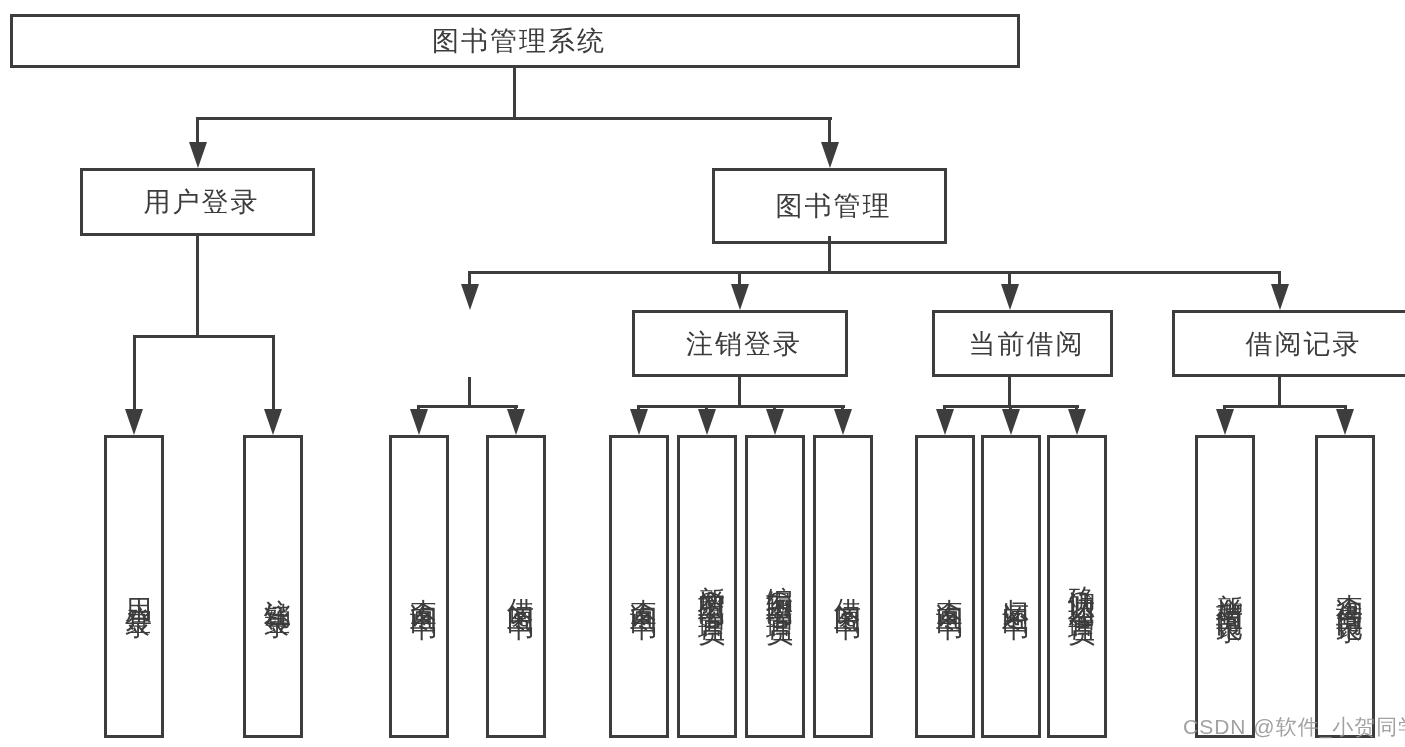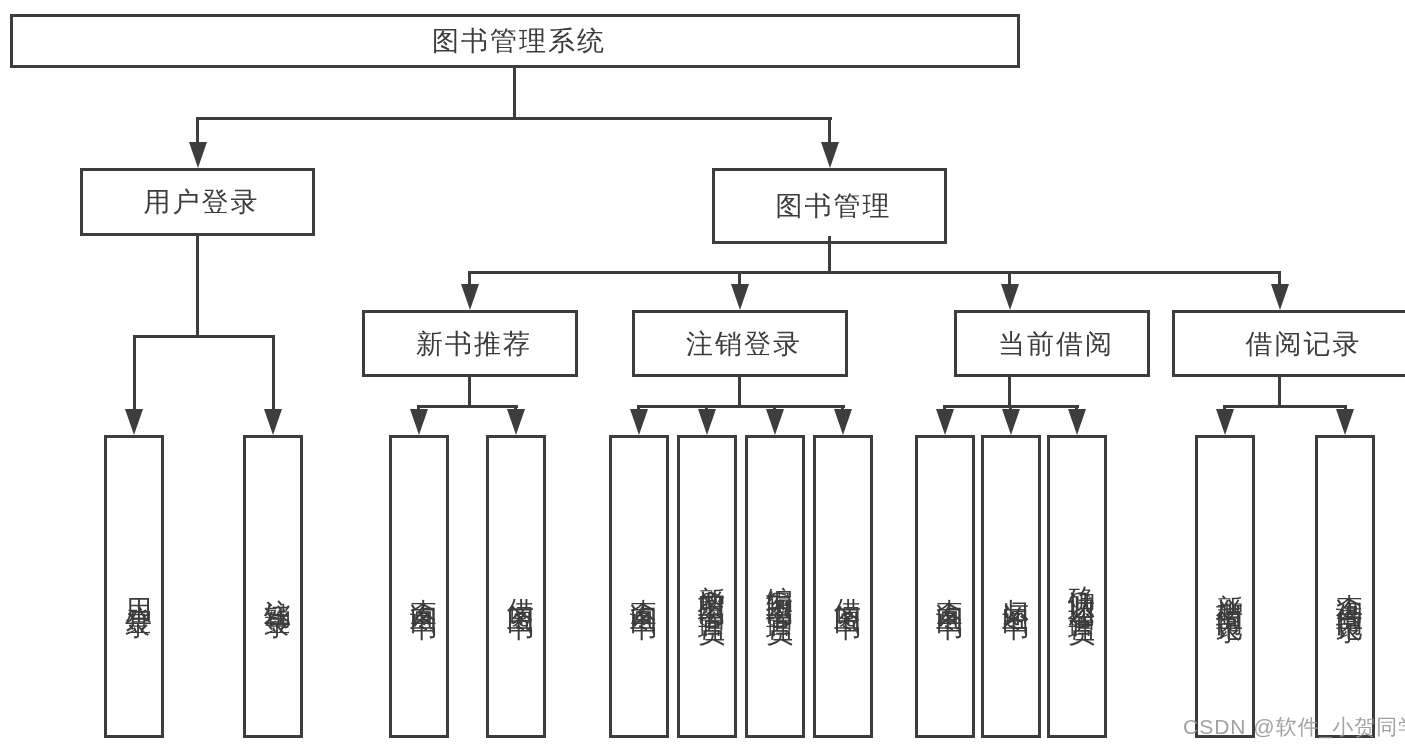--- a/index.html
+++ b/index.html
@@ -38,27 +38,24 @@
     <span class="lbl">图书管理系统</span>
   </div>
 
   <div class="box" style="left:80px;top:168px;width:235px;height:68px">
     <span class="lbl">用户登录</span>
   </div>
   <div class="box" style="left:712px;top:168px;width:235px;height:76px">
     <span class="lbl">图书管理</span>
   </div>
 
-  <div class="box" style="left:362px;top:310px;width:216px;height:67px">
-    <span class="lbl">新书推荐</span>
-  </div>
   <div class="box" style="left:632px;top:310px;width:216px;height:67px">
     <span class="lbl">注销登录</span>
   </div>
-  <div class="box" style="left:954px;top:310px;width:196px;height:67px">
+  <div class="box" style="left:932px;top:310px;width:181px;height:67px">
     <span class="lbl">当前借阅</span>
   </div>
   <div class="box" style="left:1172px;top:310px;width:255px;height:67px">
     <span class="lbl">借阅记录</span>
   </div>
 
   <div class="box leaf" style="left:104px;top:435px;width:60px;height:303px">
     <span class="lbl">用户登录</span>
   </div>
   <div class="box leaf" style="left:243px;top:435px;width:60px;height:303px">

